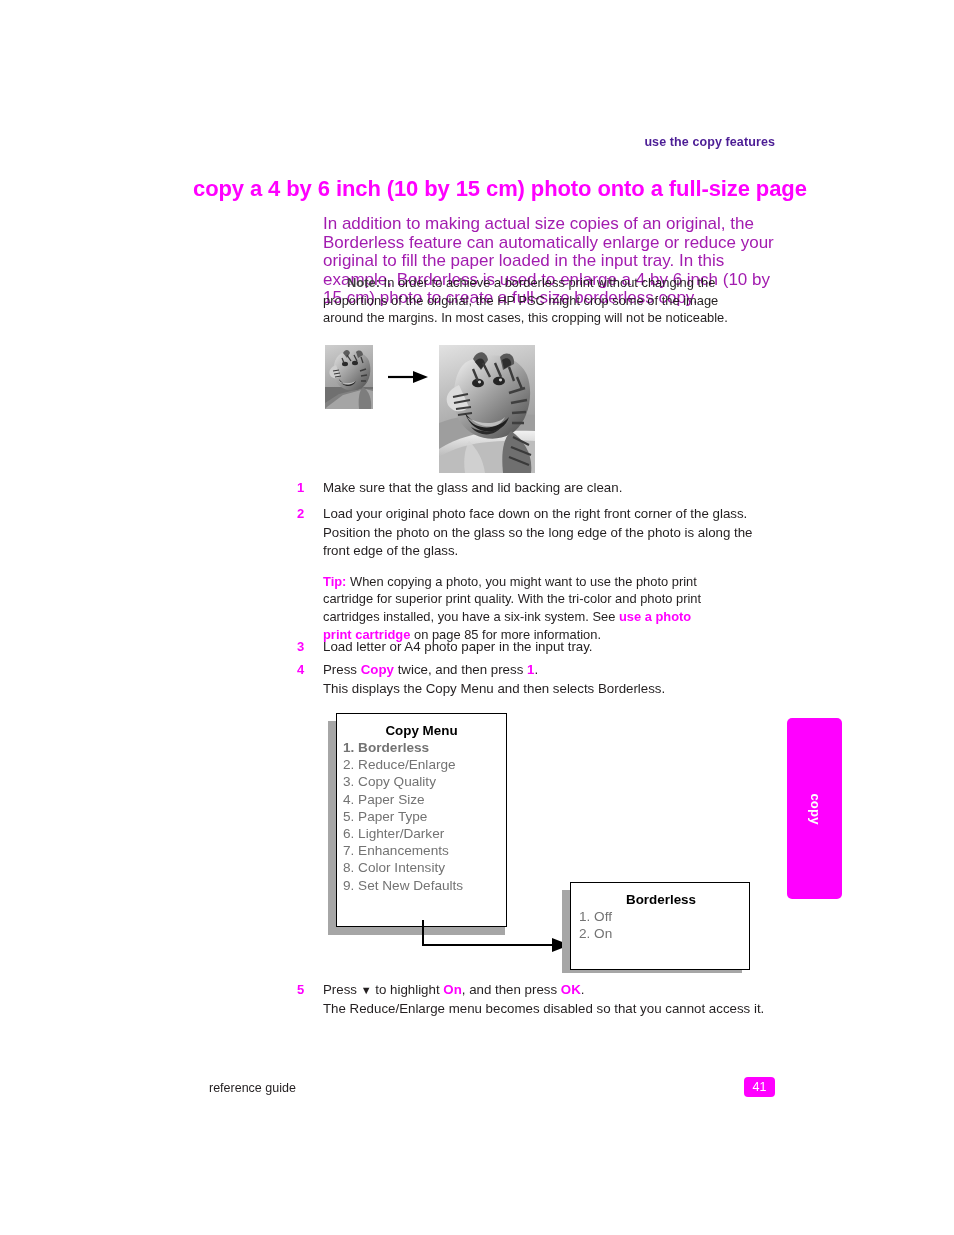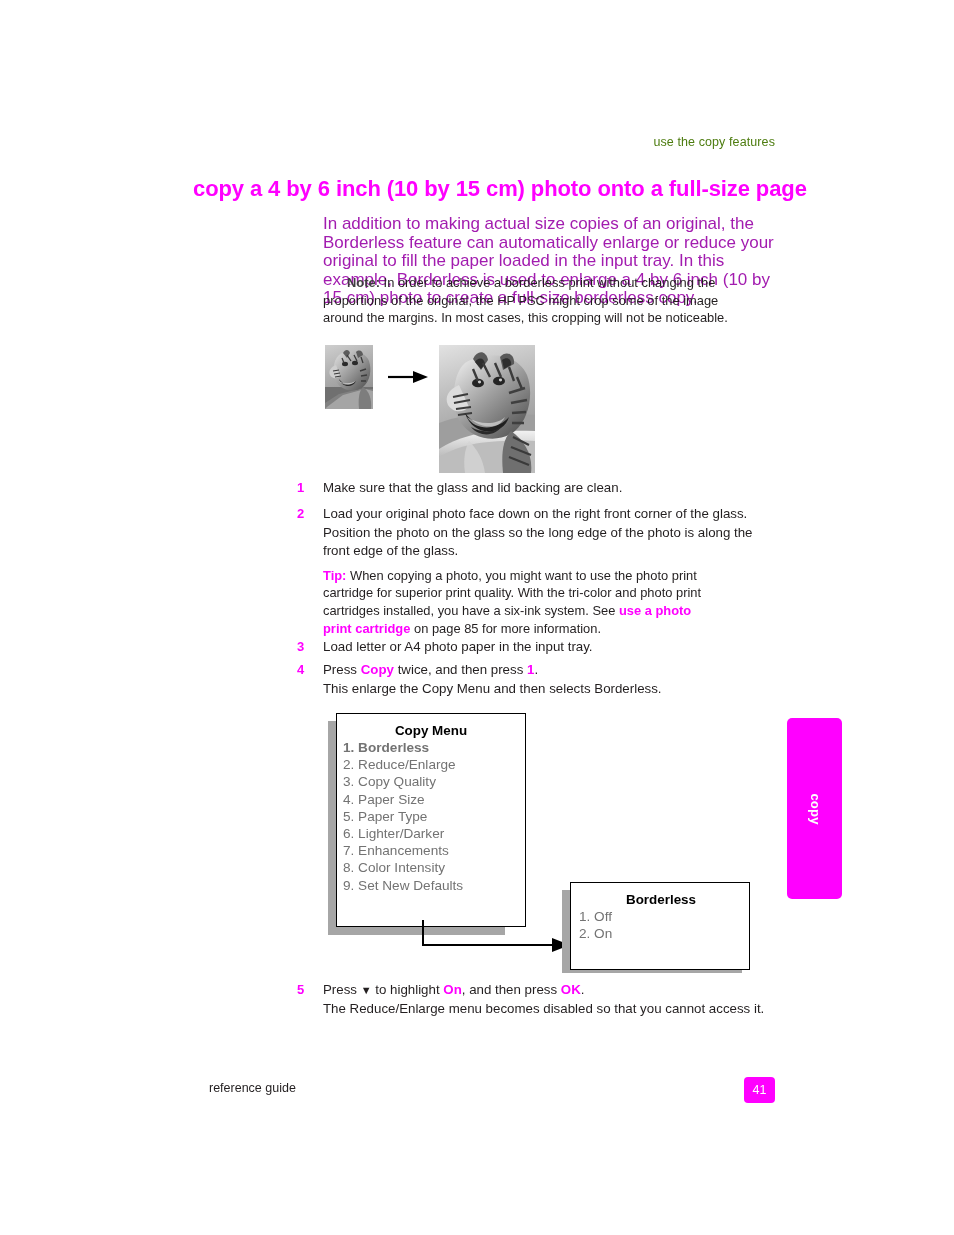--- a/index.html
+++ b/index.html
@@ -22,21 +22,22 @@
 
   
   .running-header {
     position: absolute;
     left: 193px;
     top: 135px;
     width: 582px;
     text-align: right;
     font-size: 12.5px;
     letter-spacing: .1px;
-    color: #4d7c0f;
+    color: #4c1d95;
+    font-weight: bold;
   }
 
   
   .section-title {
     position: absolute;
     left: 193px;
     top: 161px;
     width: 600px;
     font-size: 22px;
     font-weight: bold;
@@ -123,21 +124,21 @@
   }
   .mag {
     color: #ff00ff;
     font-weight: bold;
   }
   .mag-link {
     color: #ff00ff;
     font-weight: bold;
   }
   .tip-block {
-    margin-top: 6px;
+    margin-top: 12px;
     font-size: 12.9px;
     line-height: 17.6px;
     width: 400px;
   }
   .tip-label {
     color: #ff00ff;
     font-weight: bold;
   }
 
   
@@ -164,21 +165,21 @@
     color: #737373;
     white-space: nowrap;
   }
   .lcd-item.sel {
     font-weight: bold;
   }
 
   .copy-menu-box {
     left: 336px;
     top: 713px;
-    width: 190px;
+    width: 171px;
     height: 214px;
   }
   .copy-menu-shadow {
     left: 328px;
     top: 721px;
     width: 177px;
     height: 214px;
   }
   .copy-menu-inner {
     position: absolute;
@@ -244,21 +245,21 @@
     top: 1081px;
     font-size: 12.5px;
     color: #231f20;
     margin-left: 16px;
   }
   .page-badge {
     position: absolute;
     left: 744px;
     top: 1077px;
     width: 31px;
-    height: 26px;
+    height: 20px;
     background: #ff00ff;
     border-radius: 4px;
     color: #ffffff;
     font-size: 12.5px;
     display: flex;
     align-items: center;
     justify-content: center;
   }
 </style>
 </head>
@@ -382,21 +383,21 @@
 
   <div class="step" style="top:638px;left:0;width:100%;">
     <span class="step-num">3</span>
     <span class="step-body">Load letter or A4 photo paper in the input tray.</span>
   </div>
 
   <div class="step" style="top:661px;left:0;width:100%;">
     <span class="step-num">4</span>
     <div class="step-body">
       <span>Press </span><span class="mag">Copy</span><span> twice, and then press </span><span class="mag">1</span><span>.</span>
-      <div>This enlarge the Copy Menu and then selects Borderless.</div>
+      <div>This displays the Copy Menu and then selects Borderless.</div>
     </div>
   </div>
 
   <div class="lcd-shadow copy-menu-shadow"></div>
   <div class="lcd copy-menu-box">
     <div class="copy-menu-inner">
       <div class="lcd-title">Copy Menu</div>
       <div class="lcd-item sel">1. Borderless</div>
       <div class="lcd-item">2. Reduce/Enlarge</div>
       <div class="lcd-item">3. Copy Quality</div>

